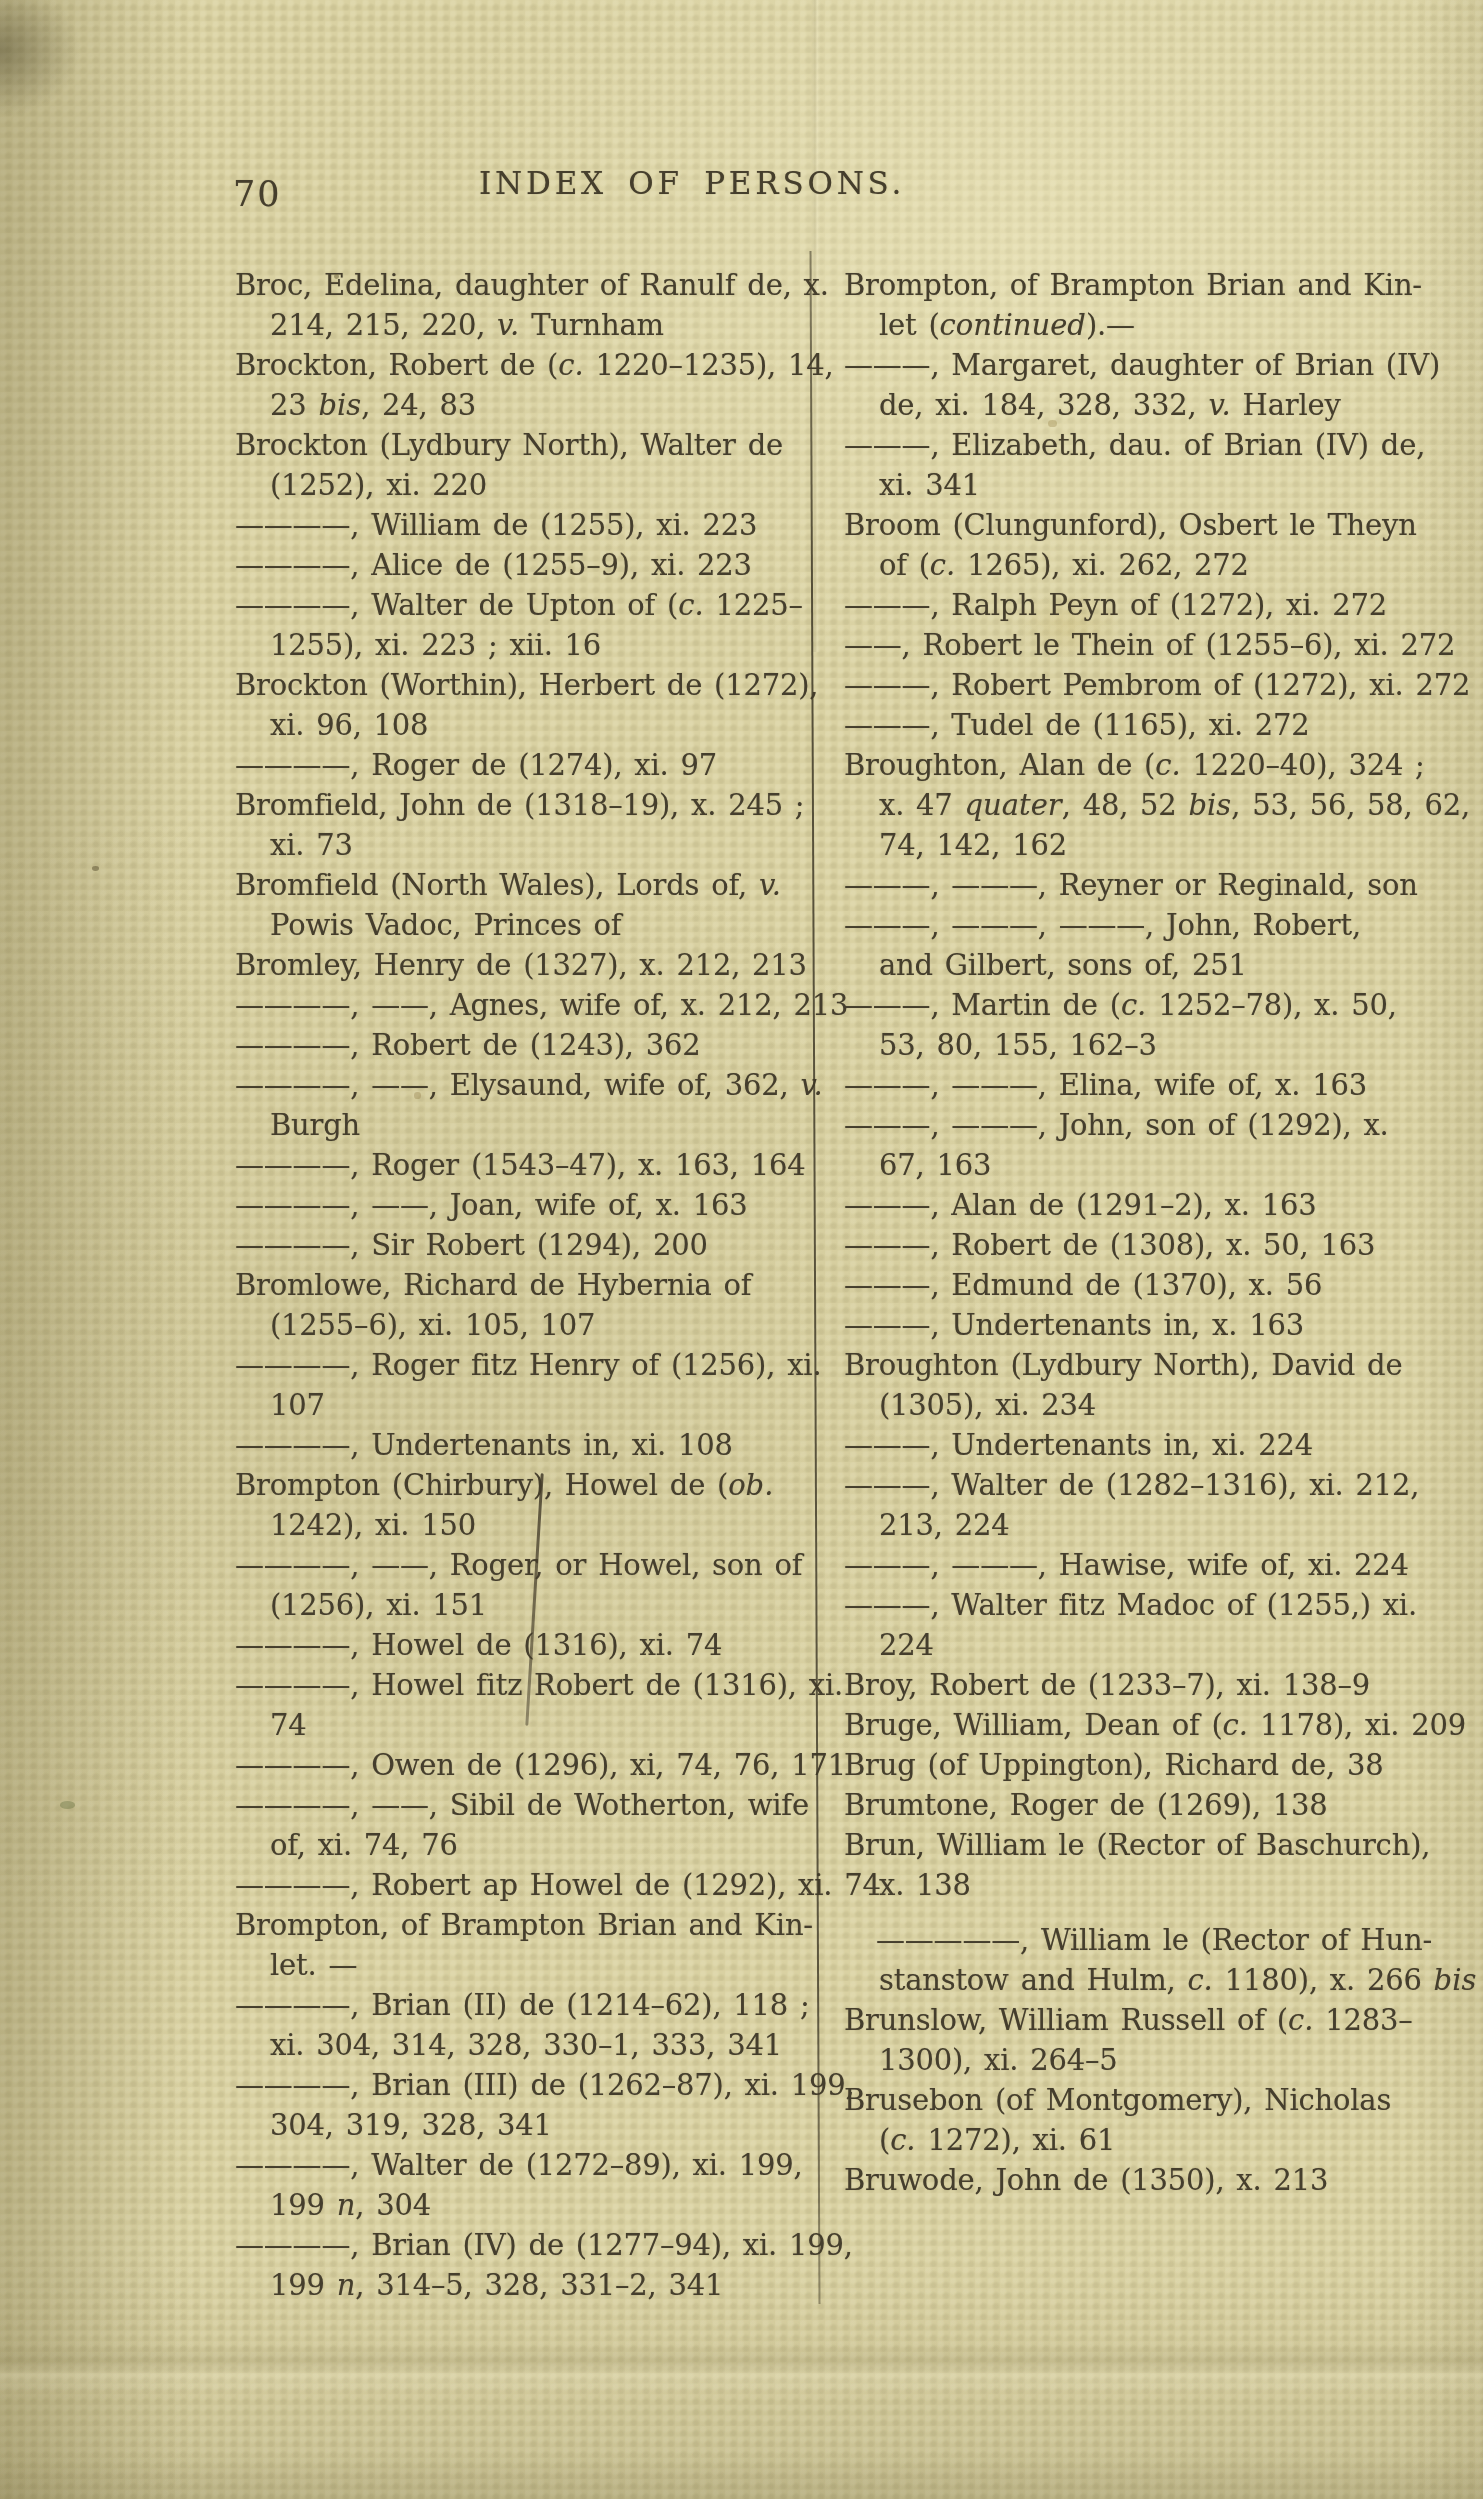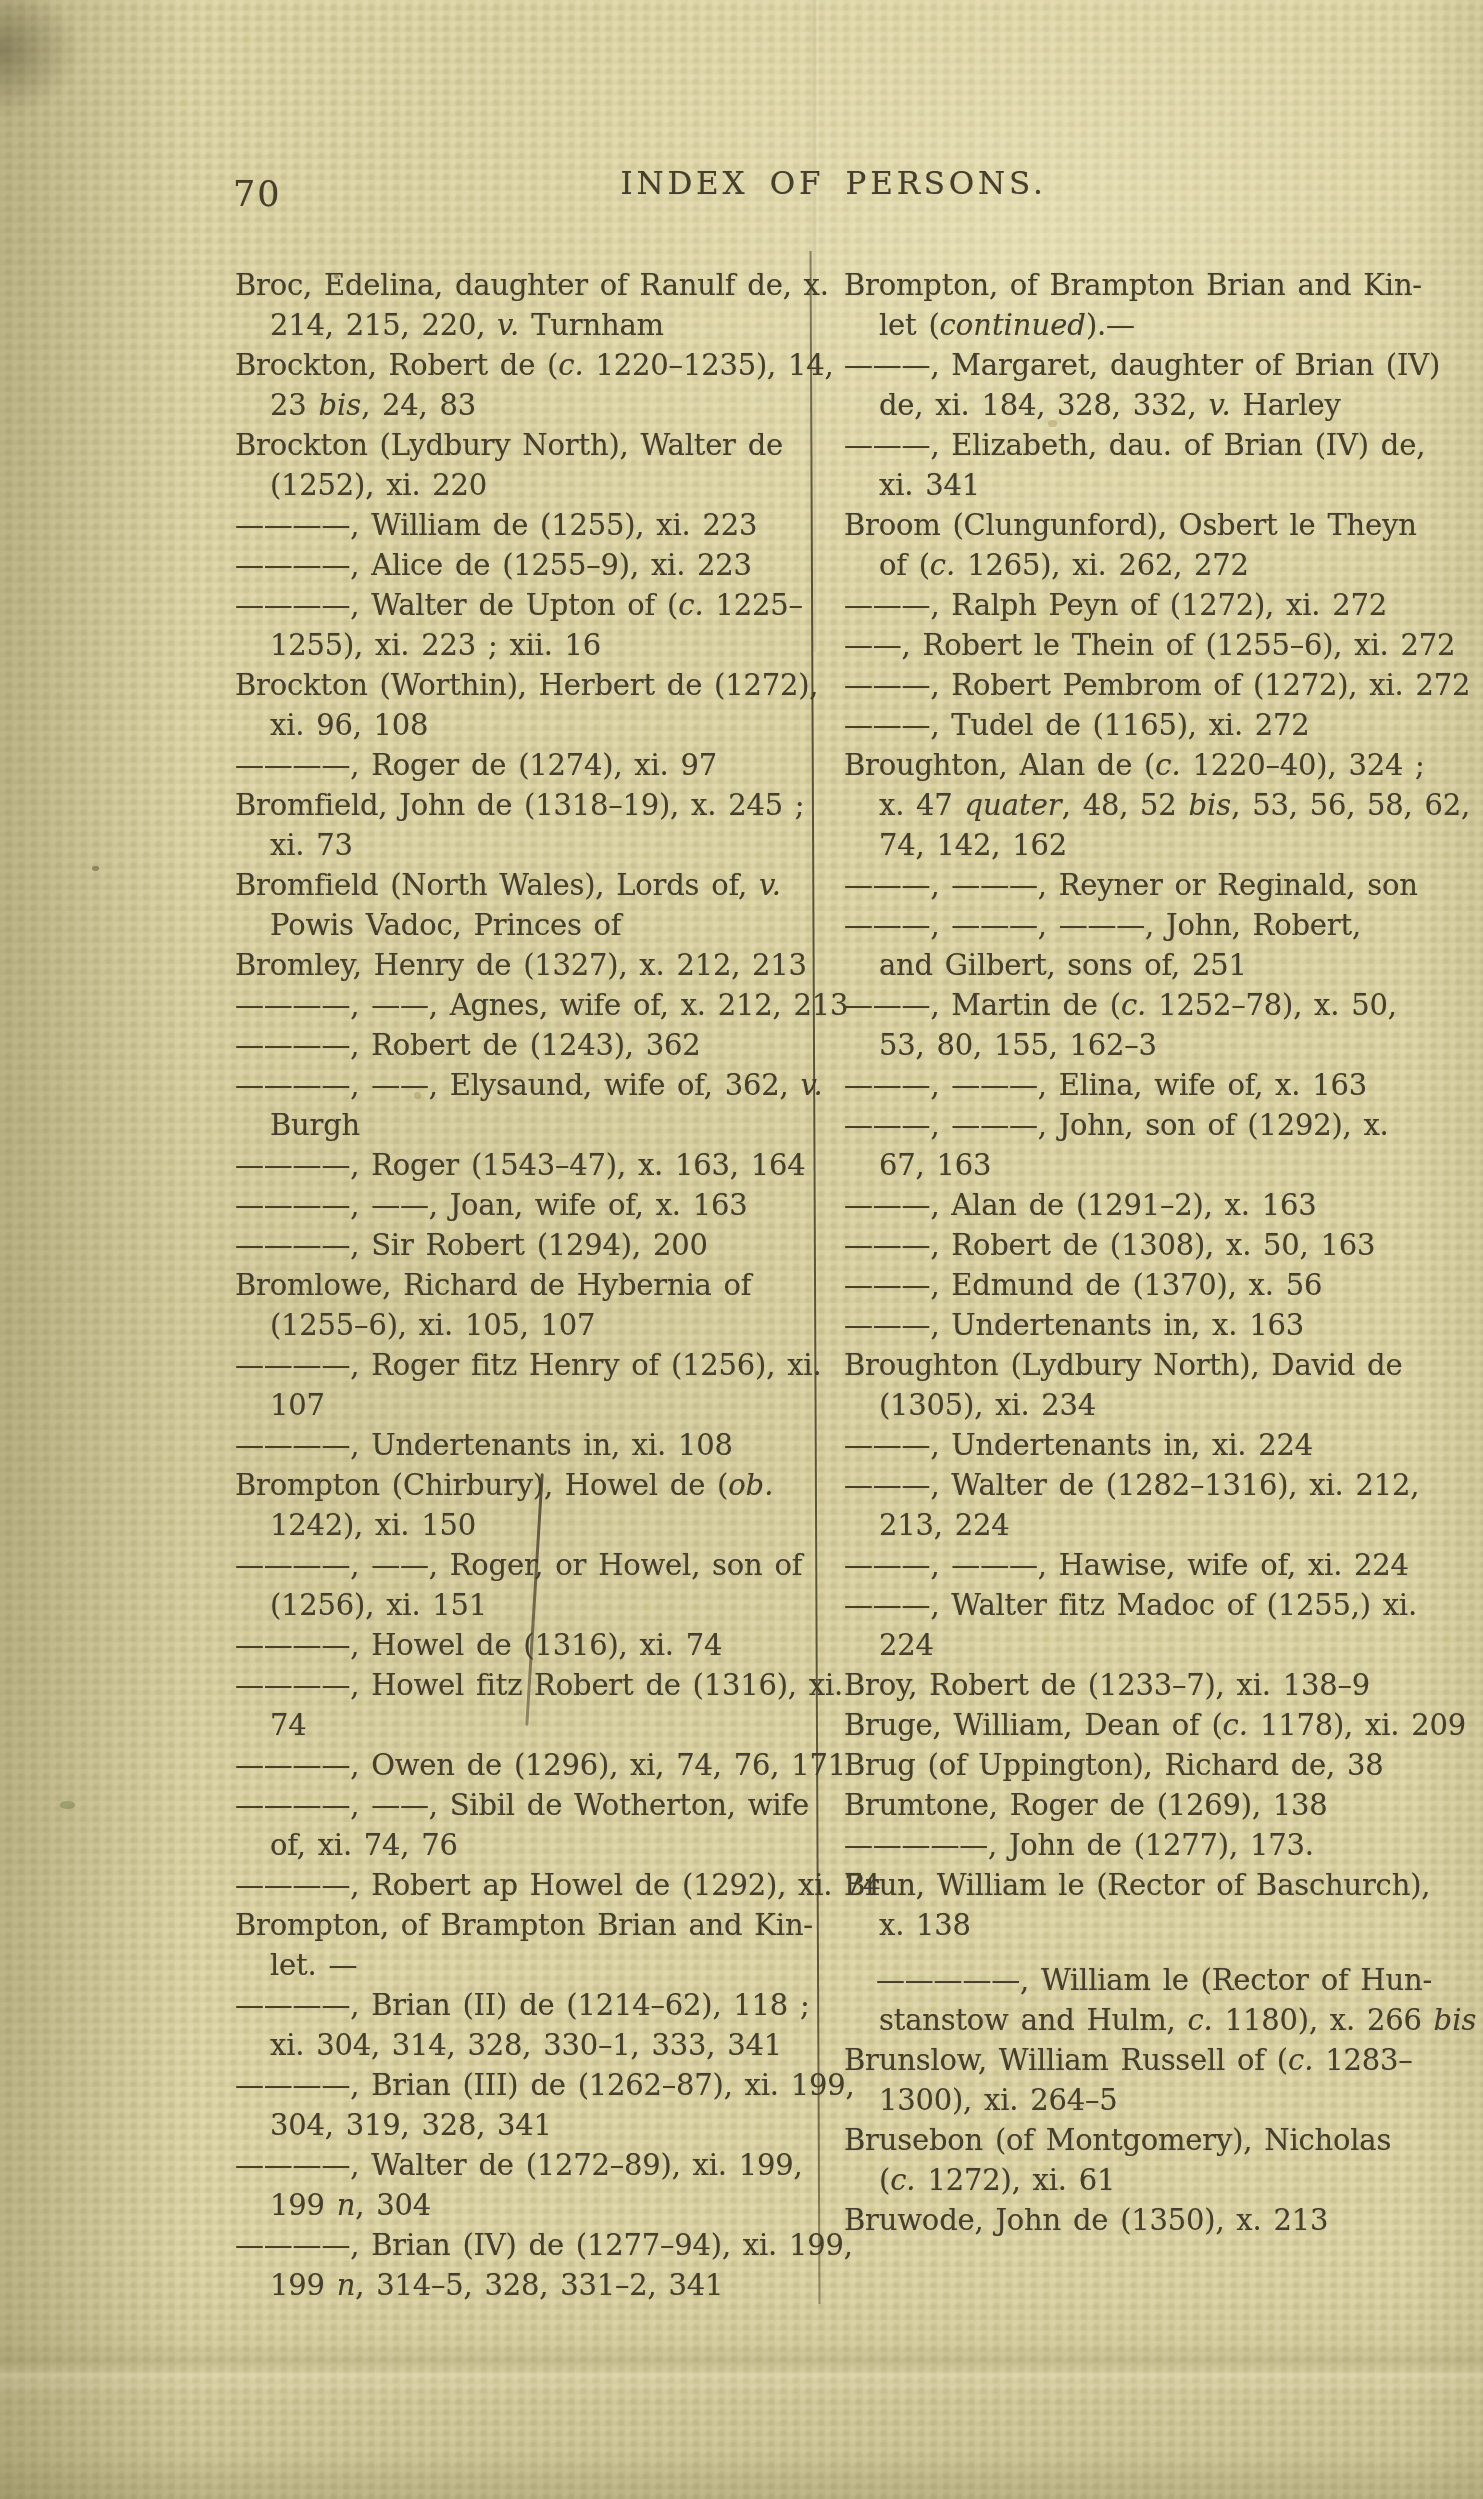--- a/index.html
+++ b/index.html
@@ -43,21 +43,21 @@
   .crease-h2{
     position:absolute;left:0;top:2452px;width:1484px;height:48px;pointer-events:none;
     background:linear-gradient(180deg, rgba(0,0,0,0), rgba(104,94,52,0.10) 55%, rgba(104,94,52,0.14));
   }
   
   .pagenum{
     position:absolute;left:233px;top:161px;font-size:35px;letter-spacing:1.9px;
     color:#463f2d;text-shadow:0 0 1px rgba(70,62,40,0.45);margin-top:13px;
   }
   .title{
-    position:absolute;left:519px;top:165px;width:629px;text-align:center;
+    position:absolute;left:479px;top:165px;width:629px;
     font-size:31px;letter-spacing:3.8px;word-spacing:7.7px;color:#453e2c;
     text-shadow:0 0 1px rgba(70,62,40,0.5);
   }
   
   .col{position:absolute;top:265px;font-size:29px;line-height:40px;}
   .col.left{left:235px;width:564px;}
   .col.right{left:844px;width:579px;}
   .line{white-space:nowrap;height:40px;word-spacing:2.9px;letter-spacing:-0.2px;
         text-shadow:0 0 1px rgba(72,64,42,0.38);}
   .line.indent{padding-left:35px;}
@@ -183,21 +183,20 @@
       <div class="line">———, Undertenants in, xi. 224</div>
       <div class="line">———, Walter de (1282–1316), xi. 212,</div>
       <div class="line indent">213, 224</div>
       <div class="line">———, ———, Hawise, wife of, xi. 224</div>
       <div class="line">———, Walter fitz Madoc of (1255,) xi.</div>
       <div class="line indent">224</div>
       <div class="line">Broy, Robert de (1233–7), xi. 138–9</div>
       <div class="line">Bruge, William, Dean of (<i>c.</i> 1178), xi. 209</div>
       <div class="line">Brug (of Uppington), Richard de, 38</div>
       <div class="line">Brumtone, Roger de (1269), 138</div>
-      <div class="line">—————, John de (1277), 173.</div>
       <div class="line">Brun, William le (Rector of Baschurch),</div>
       <div class="line indent">x. 138</div>
       <div class="line gap">—————, William le (Rector of Hun-</div>
       <div class="line indent">stanstow and Hulm, <i>c.</i> 1180), x. 266 <i>bis</i></div>
       <div class="line">Brunslow, William Russell of (<i>c.</i> 1283–</div>
       <div class="line indent">1300), xi. 264–5</div>
       <div class="line">Brusebon (of Montgomery), Nicholas</div>
       <div class="line indent">(<i>c.</i> 1272), xi. 61</div>
       <div class="line">Bruwode, John de (1350), x. 213</div>
     </div>

